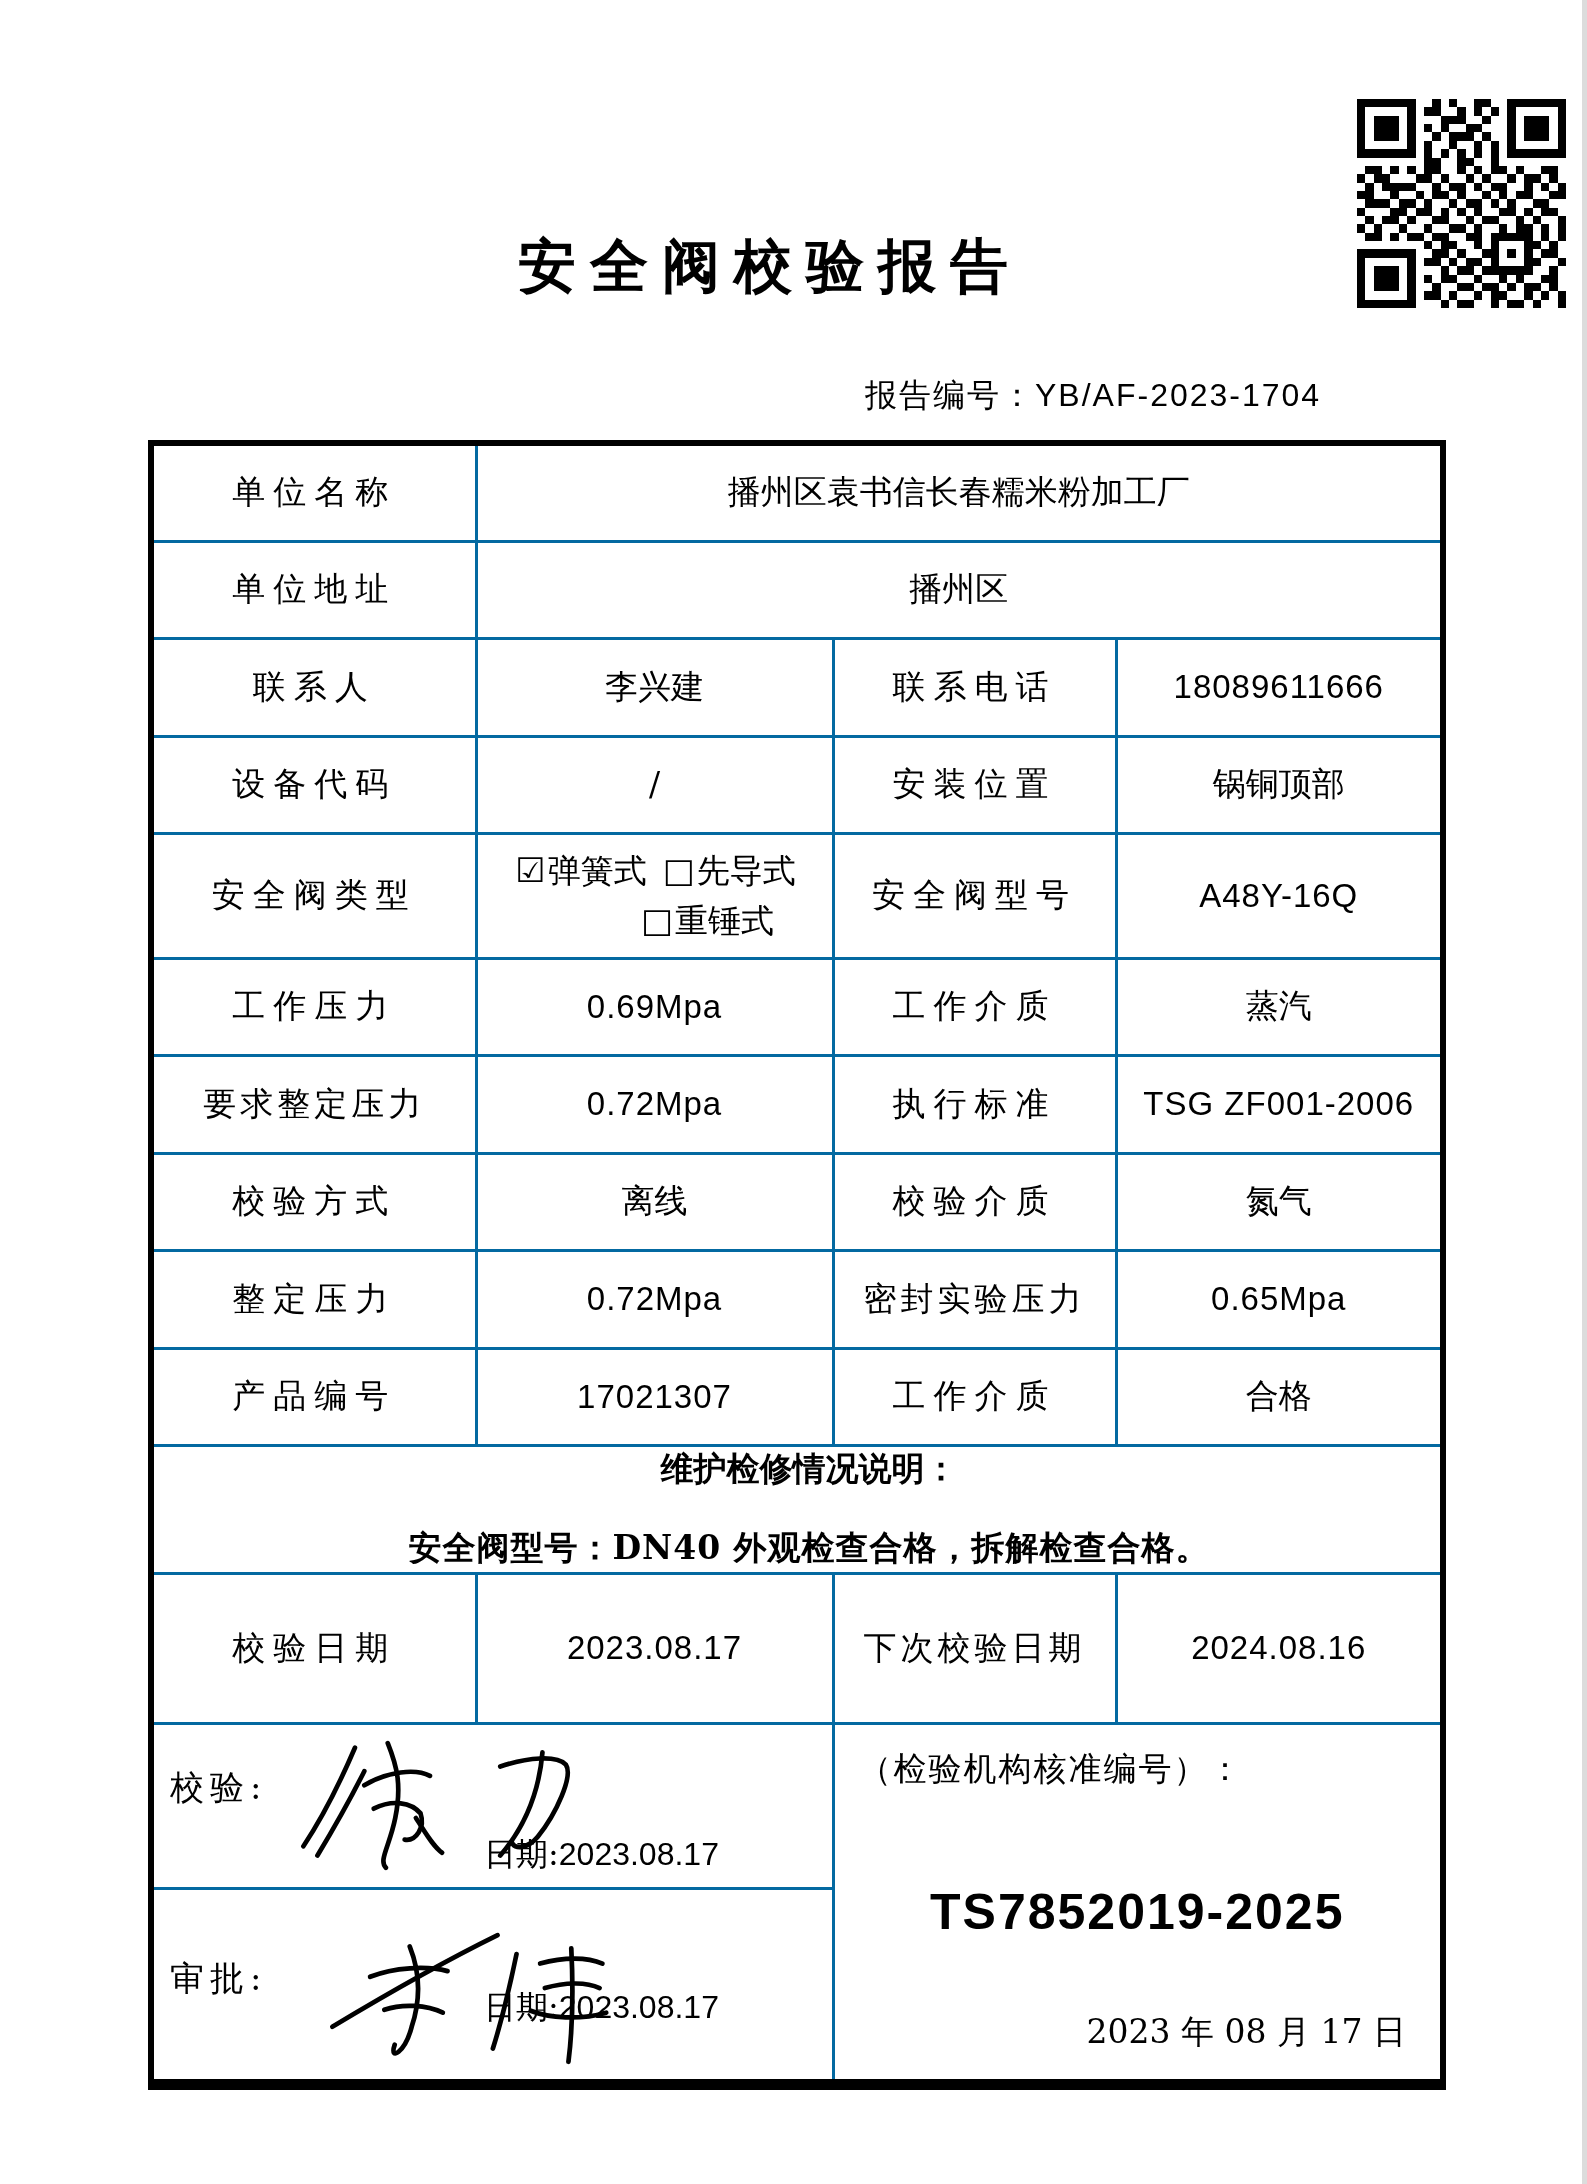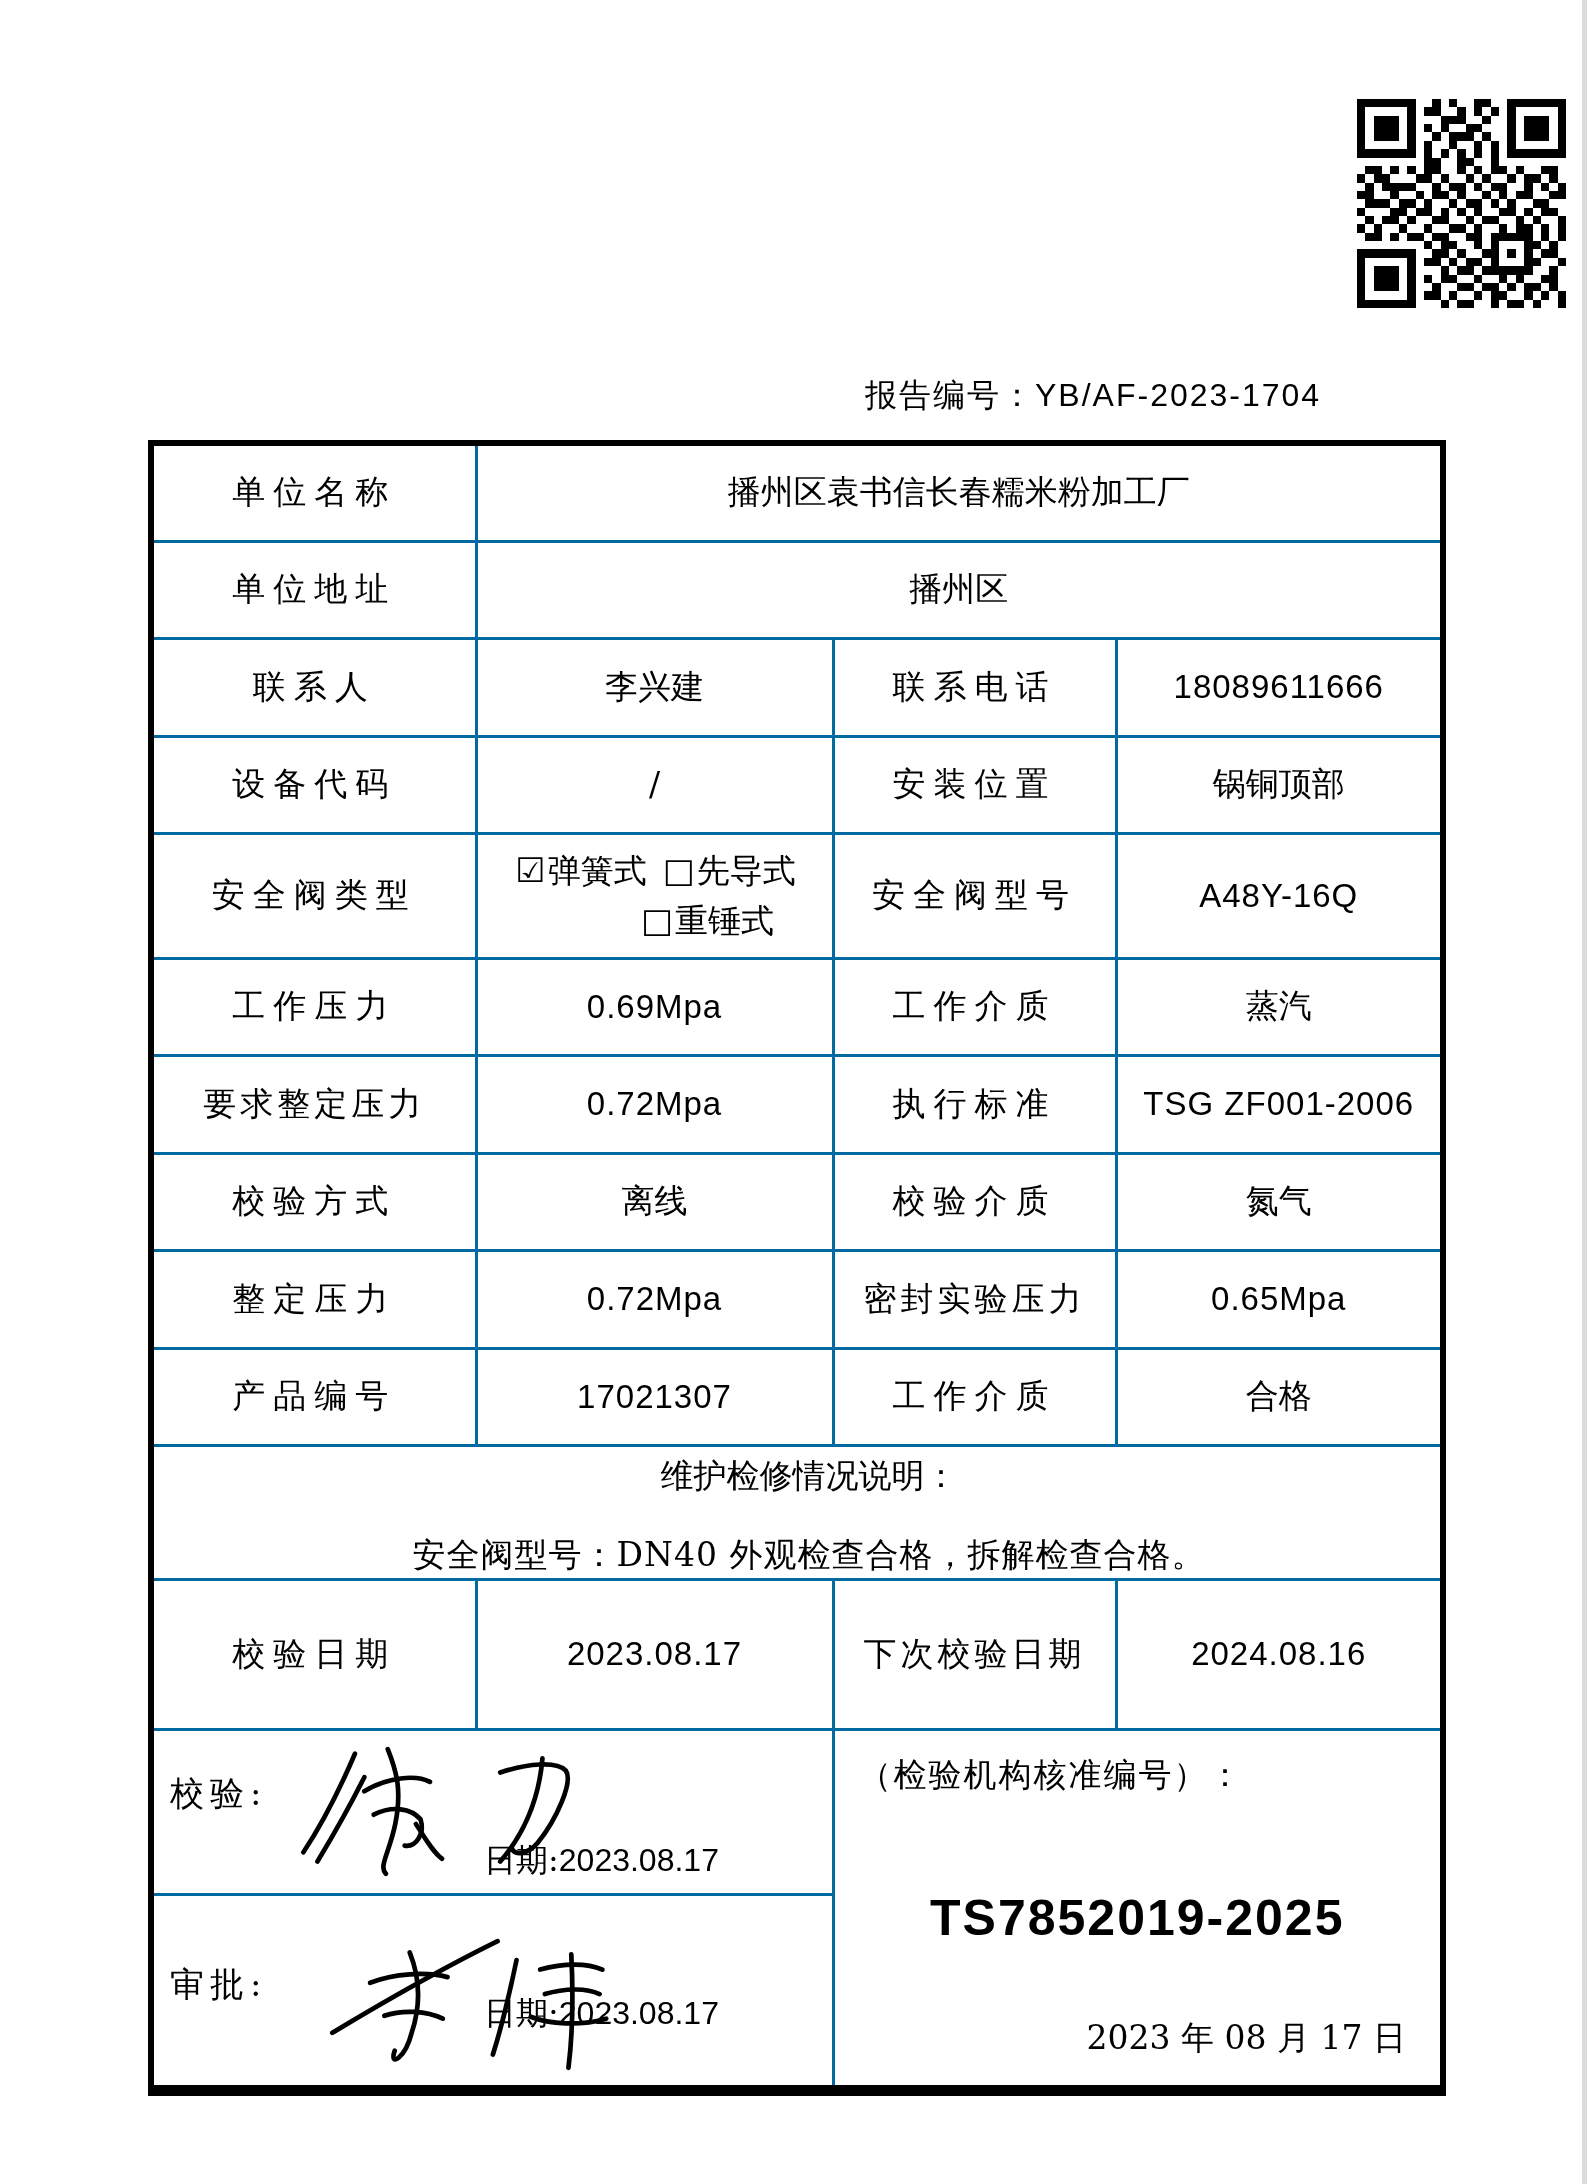--- a/index.html
+++ b/index.html
@@ -63,21 +63,21 @@
   td.valnum { font-family:"Liberation Sans", sans-serif; letter-spacing:1px; }
 
   
   td.cbcell { text-align:left; padding-left:18px;margin-top:29px; }
   .cbline { white-space:nowrap; line-height:1.45; }
   .cbline2 { padding-left:88px; line-height:1.45; }
   .cbbox { font-family:"DejaVu Sans", sans-serif; font-size:34px; margin-right:2px; }
   .cbopt { margin-right:16px; }
 
   
-  td.maint { text-align:left; vertical-align:top; padding:7px 0 0 24px; font-size:33px; }
+  td.maint { text-align:left; vertical-align:top; padding:0 0 0 24px; font-size:33px;font-weight:bold; }
   .maint-note { margin-top:34px; letter-spacing:1px; }
 
   
   td.sigcell { position:relative; text-align:left; }
   .sig-label { position:absolute; left:16px; font-size:34px; letter-spacing:6px; white-space:nowrap; }
   .sig-label-a { top:40px; }
   .sig-label-b { top:66px; }
   .sig-svg { position:absolute; }
   .sig-svg-a { left:120px; top:4px; }
   .sig-svg-b { left:150px; top:26px; }
@@ -723,20 +723,21 @@
       <div></div>
       <div class="m"></div>
       <div class="m"></div>
       <div></div>
       <div class="m"></div>
       <div></div>
       <div></div>
       <div class="m"></div>
     </div>
 
+  <div class="title">安全阀校验报告</div>
 
   <div class="report-no">
     <span>报告编号：</span><span class="num">YB/AF-2023-1704</span>
   </div>
 
   <table class="report">
     <colgroup>
       <col style="width:325px">
         <col style="width:357px">
         <col style="width:283px">

